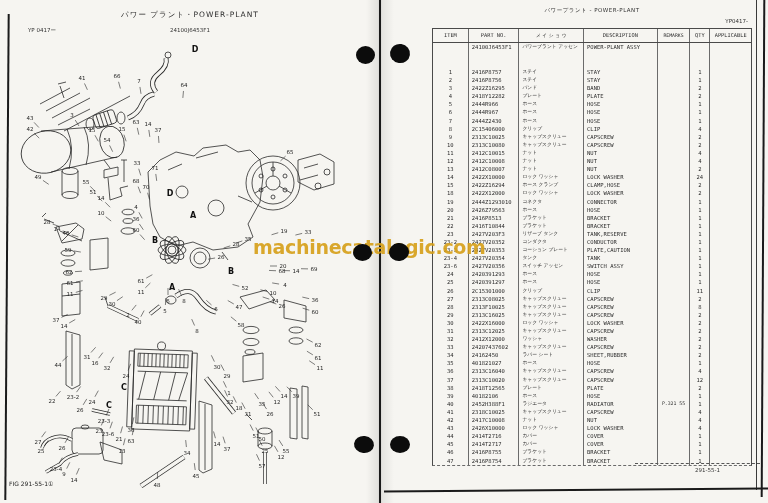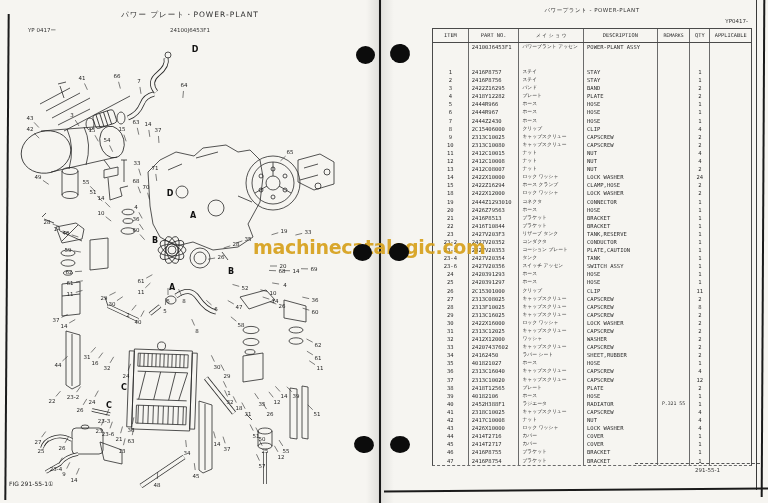--- a/index.html
+++ b/index.html
@@ -60,21 +60,21 @@
   .edge{position:absolute;background:#1a1a1a;z-index:4;}
   .gutter-shadow{position:absolute;left:366px;top:0;width:28px;height:503px;z-index:3;
     background:linear-gradient(90deg,rgba(0,0,0,0) 0%,rgba(0,0,0,.08) 42%,rgba(0,0,0,.16) 50%,rgba(0,0,0,.07) 58%,rgba(0,0,0,0) 100%);}
 </style>
 </head>
 <body>
 
 <div id="stage">
 
   <div class="page" id="left-page">
-    <div class="lp-title">パワー プレート・POWER-PLANT</div>
+    <div class="lp-title">パワー プラント・POWER-PLANT</div>
     <div class="lp-code">YP 0417ー</div>
     <div class="lp-partno">24100J6453F1</div>
     <div class="lp-fig">FIG 291-55-1①</div>
 
     <svg id="diagram-svg" viewBox="0 0 380 463">
       <g stroke="#2a2a2a" stroke-width="0.8" fill="none">
 
         <path d="M40 64 l30 -16 M46 71 l34 -18 M52 78 l38 -20 M58 85 l32 -16 M64 91 L130 56"></path>
 
         <g>

